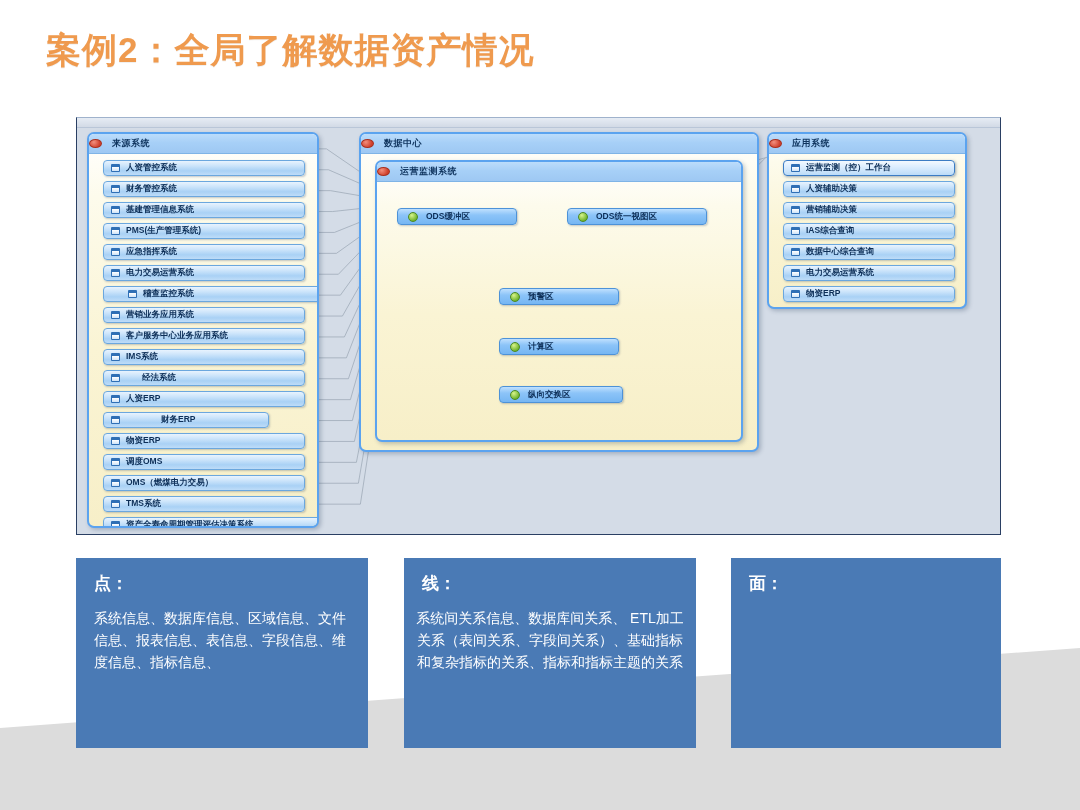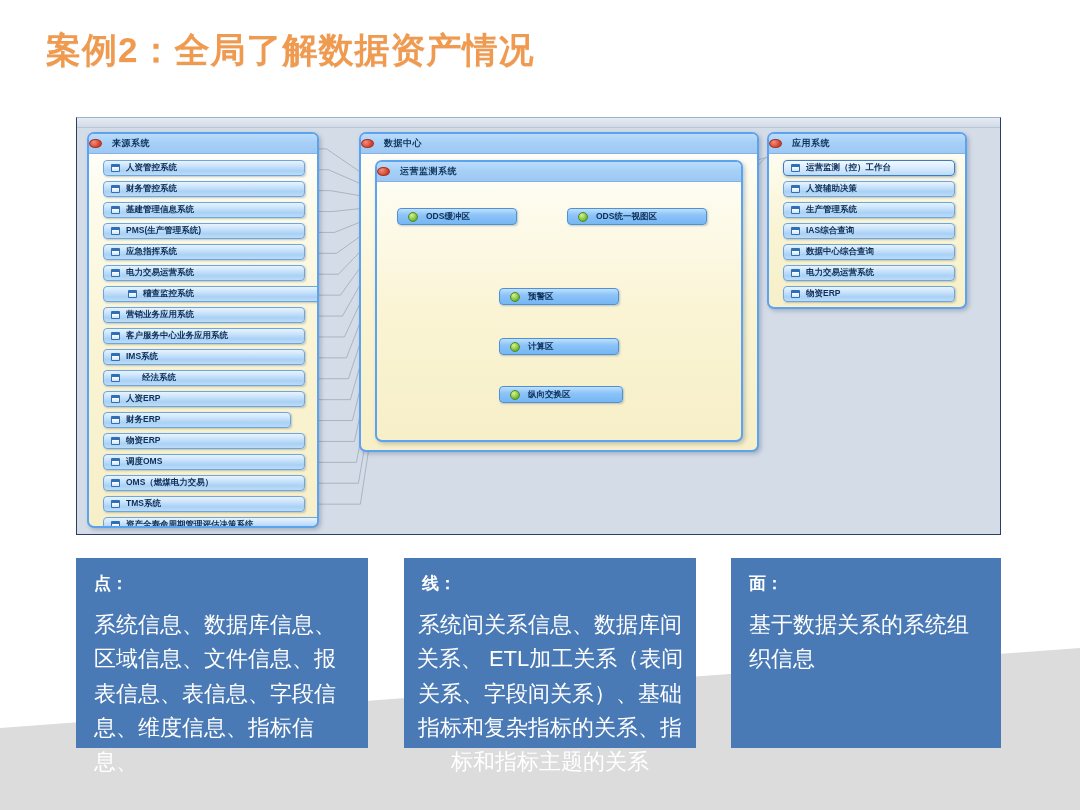--- a/index.html
+++ b/index.html
@@ -122,21 +122,21 @@
   .box {
     position: absolute;
     background: #4a7ab5;
     color: #ffffff;
   }
   .box .box-title {
     font-size: 17px; font-weight: bold; line-height: 1.2;
     margin: 16px 0 14px 18px;
   }
   .box .box-body {
-    font-size: 22px; line-height: 1.55;
+    font-size: 14px; line-height: 1.55;
     margin: 0 14px 0 18px;
     font-weight: normal;
   }
   .box.center-text .box-body { text-align: center; margin: 12px 12px; }
 </style>
 </head>
 <body>
 
 <div id="page">
 
@@ -242,21 +242,21 @@
           <span>IMS系统</span>
         </div>
         <div class="node" style="left:14px; top:236px; width:202px;gap:16px;">
           <span class="n-icon"></span>
           <span>经法系统</span>
         </div>
         <div class="node" style="left:14px; top:257px; width:202px;">
           <span class="n-icon"></span>
           <span>人资ERP</span>
         </div>
-        <div class="node" style="left:14px; top:278px; width:188px;">
+        <div class="node" style="left:14px; top:278px; width:166px;gap:35px;">
           <span class="n-icon"></span>
           <span>财务ERP</span>
         </div>
         <div class="node" style="left:14px; top:299px; width:202px;">
           <span class="n-icon"></span>
           <span>物资ERP</span>
         </div>
         <div class="node" style="left:14px; top:320px; width:202px;">
           <span class="n-icon"></span>
           <span>调度OMS</span>
@@ -325,21 +325,21 @@
         <div class="node highlight" style="left:14px; top:26px; width:172px;">
           <span class="n-icon"></span>
           <span>运营监测（控）工作台</span>
         </div>
         <div class="node" style="left:14px; top:47px; width:172px;">
           <span class="n-icon"></span>
           <span>人资辅助决策</span>
         </div>
         <div class="node" style="left:14px; top:68px; width:172px;">
           <span class="n-icon"></span>
-          <span>生产管理系统</span>
+          <span>营销辅助决策</span>
         </div>
         <div class="node" style="left:14px; top:89px; width:172px;">
           <span class="n-icon"></span>
           <span>IAS综合查询</span>
         </div>
         <div class="node" style="left:14px; top:110px; width:172px;">
           <span class="n-icon"></span>
           <span>数据中心综合查询</span>
         </div>
         <div class="node" style="left:14px; top:131px; width:172px;">
@@ -359,16 +359,15 @@
     <div class="box-body">系统信息、数据库信息、区域信息、文件信息、报表信息、表信息、字段信息、维度信息、指标信息、</div>
   </div>
 
   <div class="box center-text" style="left:404px; top:558px; width:292px; height:190px;">
     <div class="box-title">线：</div>
     <div class="box-body">系统间关系信息、数据库间关系、 ETL加工关系（表间关系、字段间关系）、基础指标和复杂指标的关系、指标和指标主题的关系</div>
   </div>
 
   <div class="box" style="left:731px; top:558px; width:270px; height:190px;">
     <div class="box-title">面：</div>
-    <div class="box-body">基于数据关系的系统组织信息</div>
   </div>
 
 </div>
 
 </body></html>

